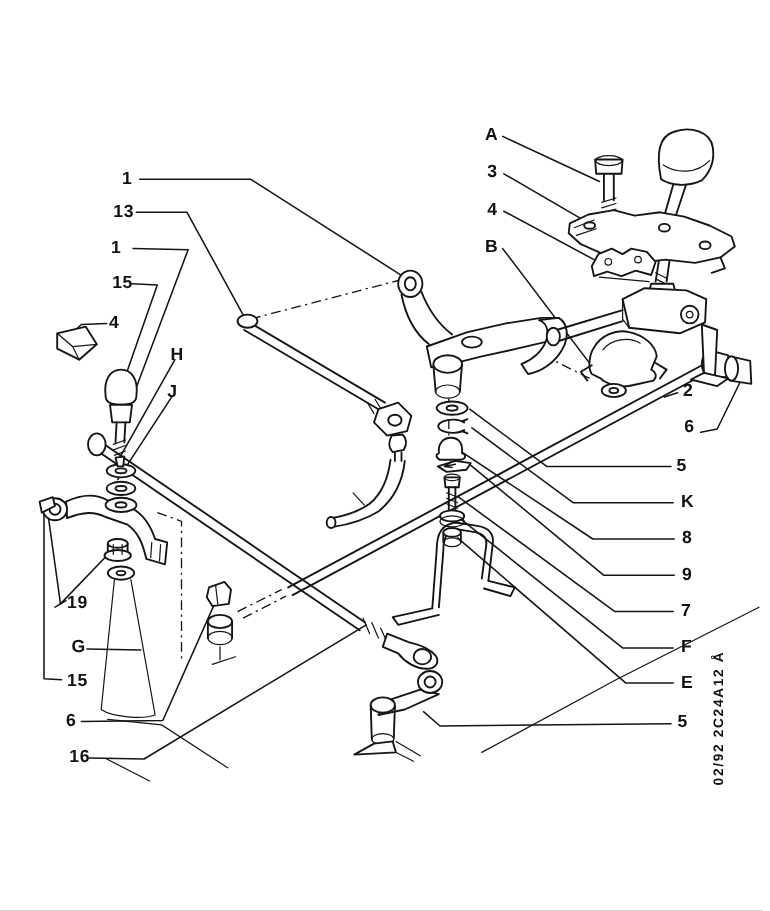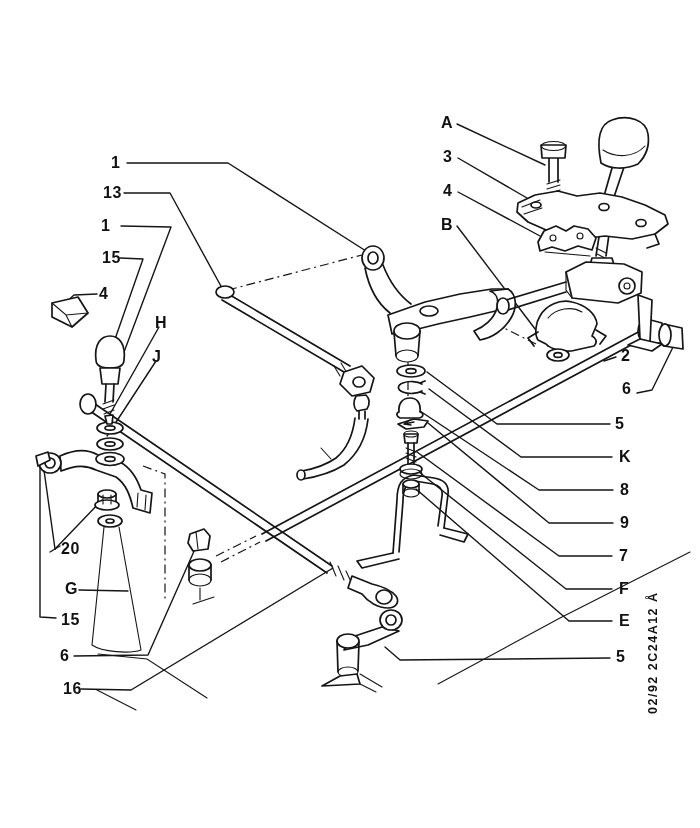--- a/index.html
+++ b/index.html
@@ -273,21 +273,21 @@
   <div class="callout" style="left:621px;top:348px">2</div>
   <div class="callout" style="left:622px;top:381px">6</div>
   <div class="callout" style="left:615px;top:416px">5</div>
   <div class="callout" style="left:619px;top:449px">K</div>
   <div class="callout" style="left:620px;top:482px">8</div>
   <div class="callout" style="left:620px;top:515px">9</div>
   <div class="callout" style="left:619px;top:548px">7</div>
   <div class="callout" style="left:619px;top:581px">F</div>
   <div class="callout" style="left:619px;top:613px">E</div>
   <div class="callout" style="left:616px;top:649px">5</div>
-  <div class="callout" style="left:61px;top:541px">20</div>
+  <div class="callout" style="left:61px;top:541px">19</div>
   <div class="callout" style="left:65px;top:581px">G</div>
   <div class="callout" style="left:61px;top:612px">15</div>
   <div class="callout" style="left:60px;top:648px">6</div>
   <div class="callout" style="left:63px;top:681px">16</div>
 
   <div class="stamp">02/92  2C24A12 Å</div>
 
 </div>
 
 </body></html>

